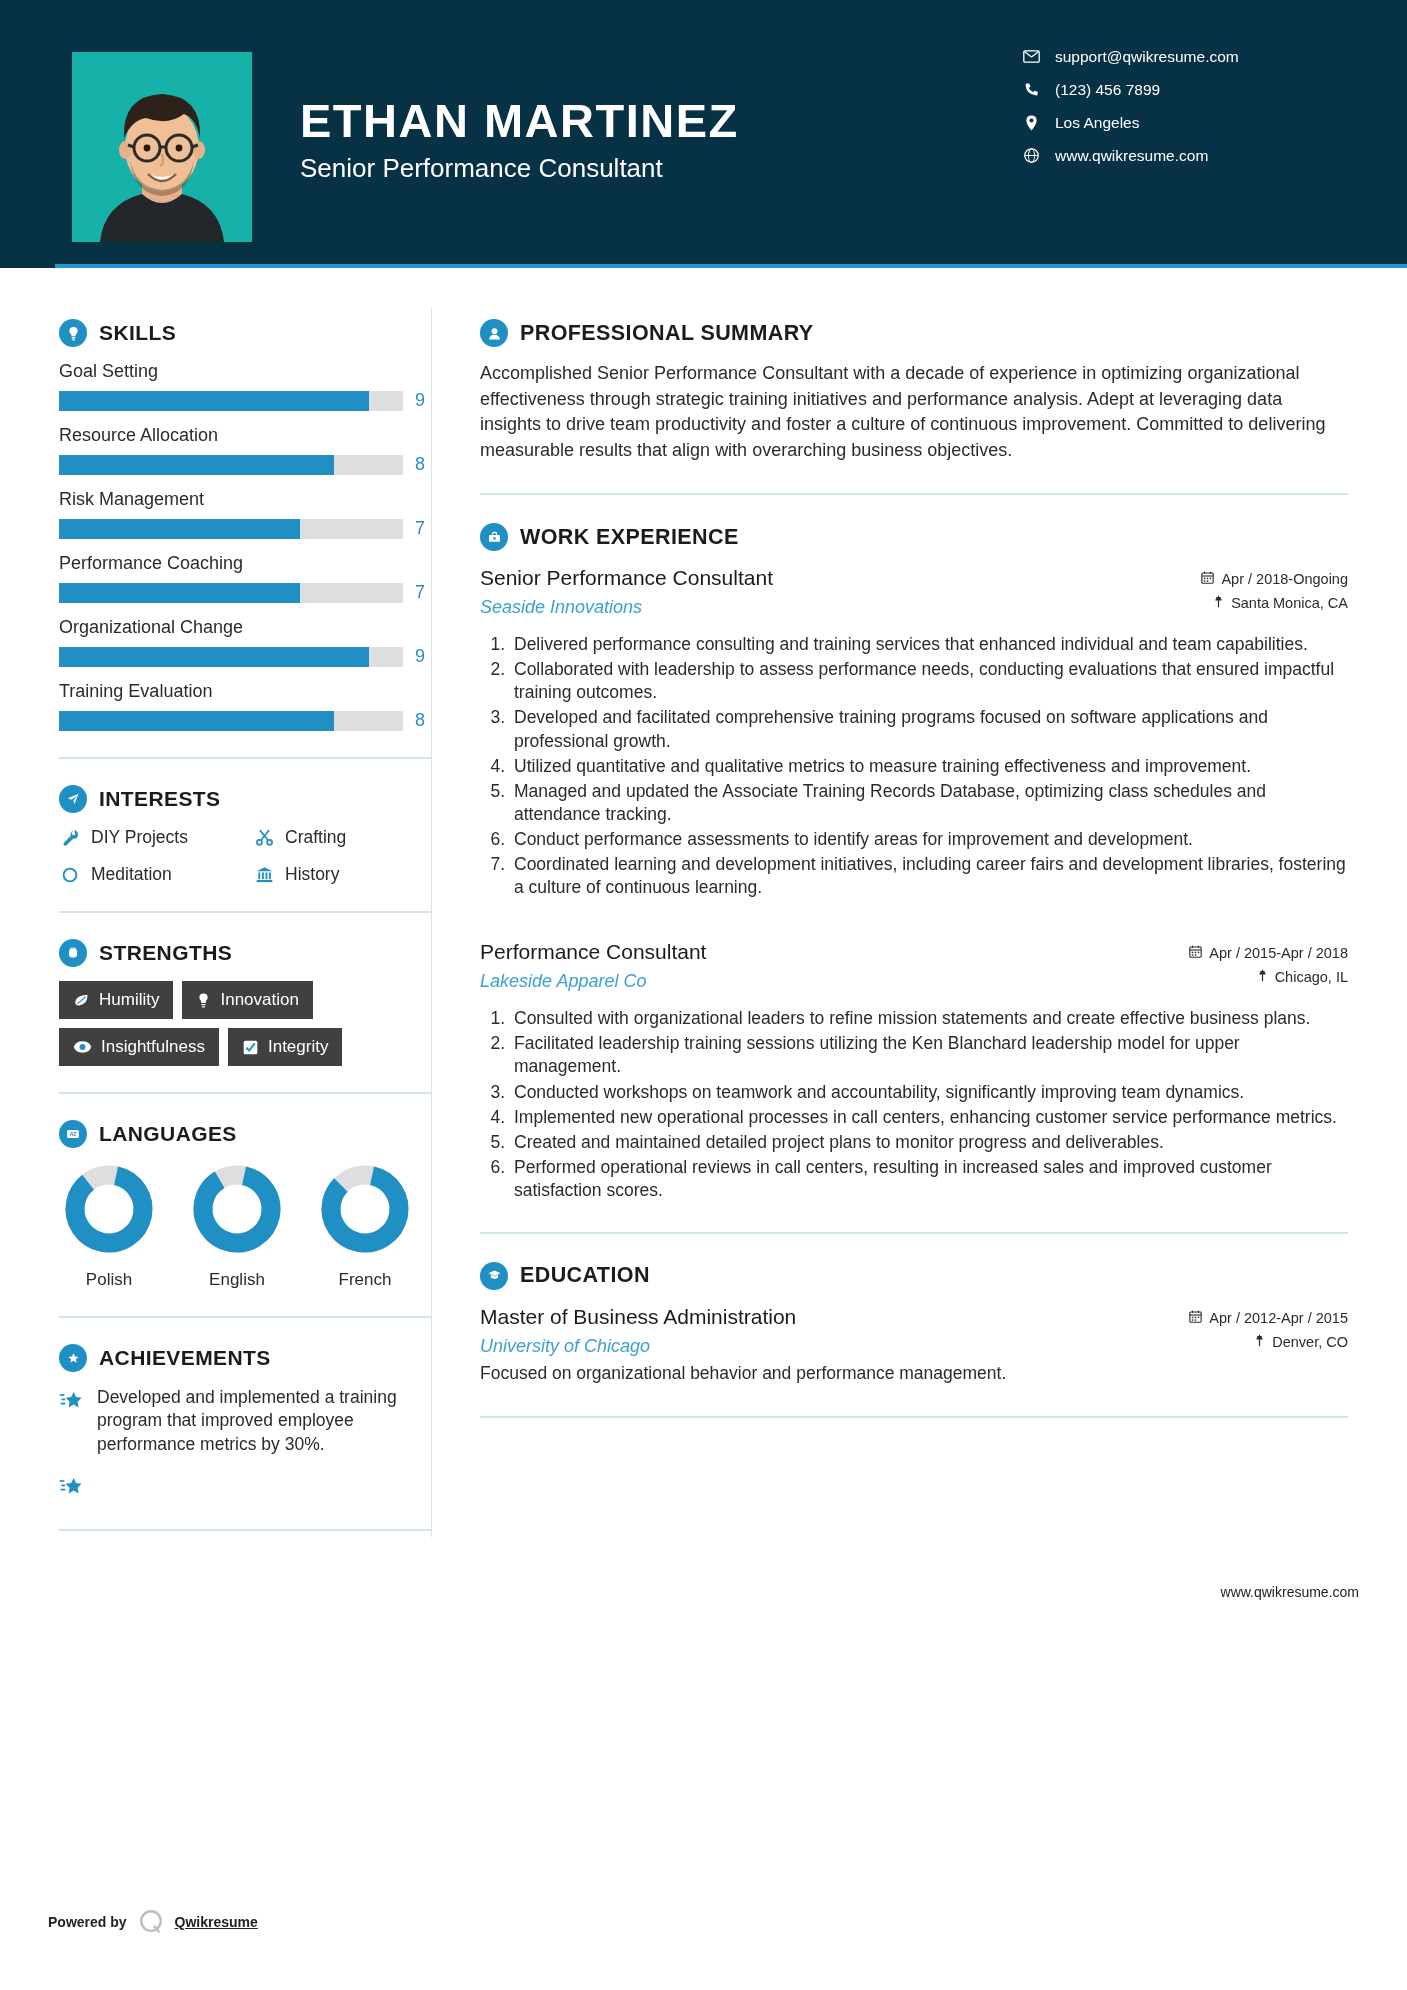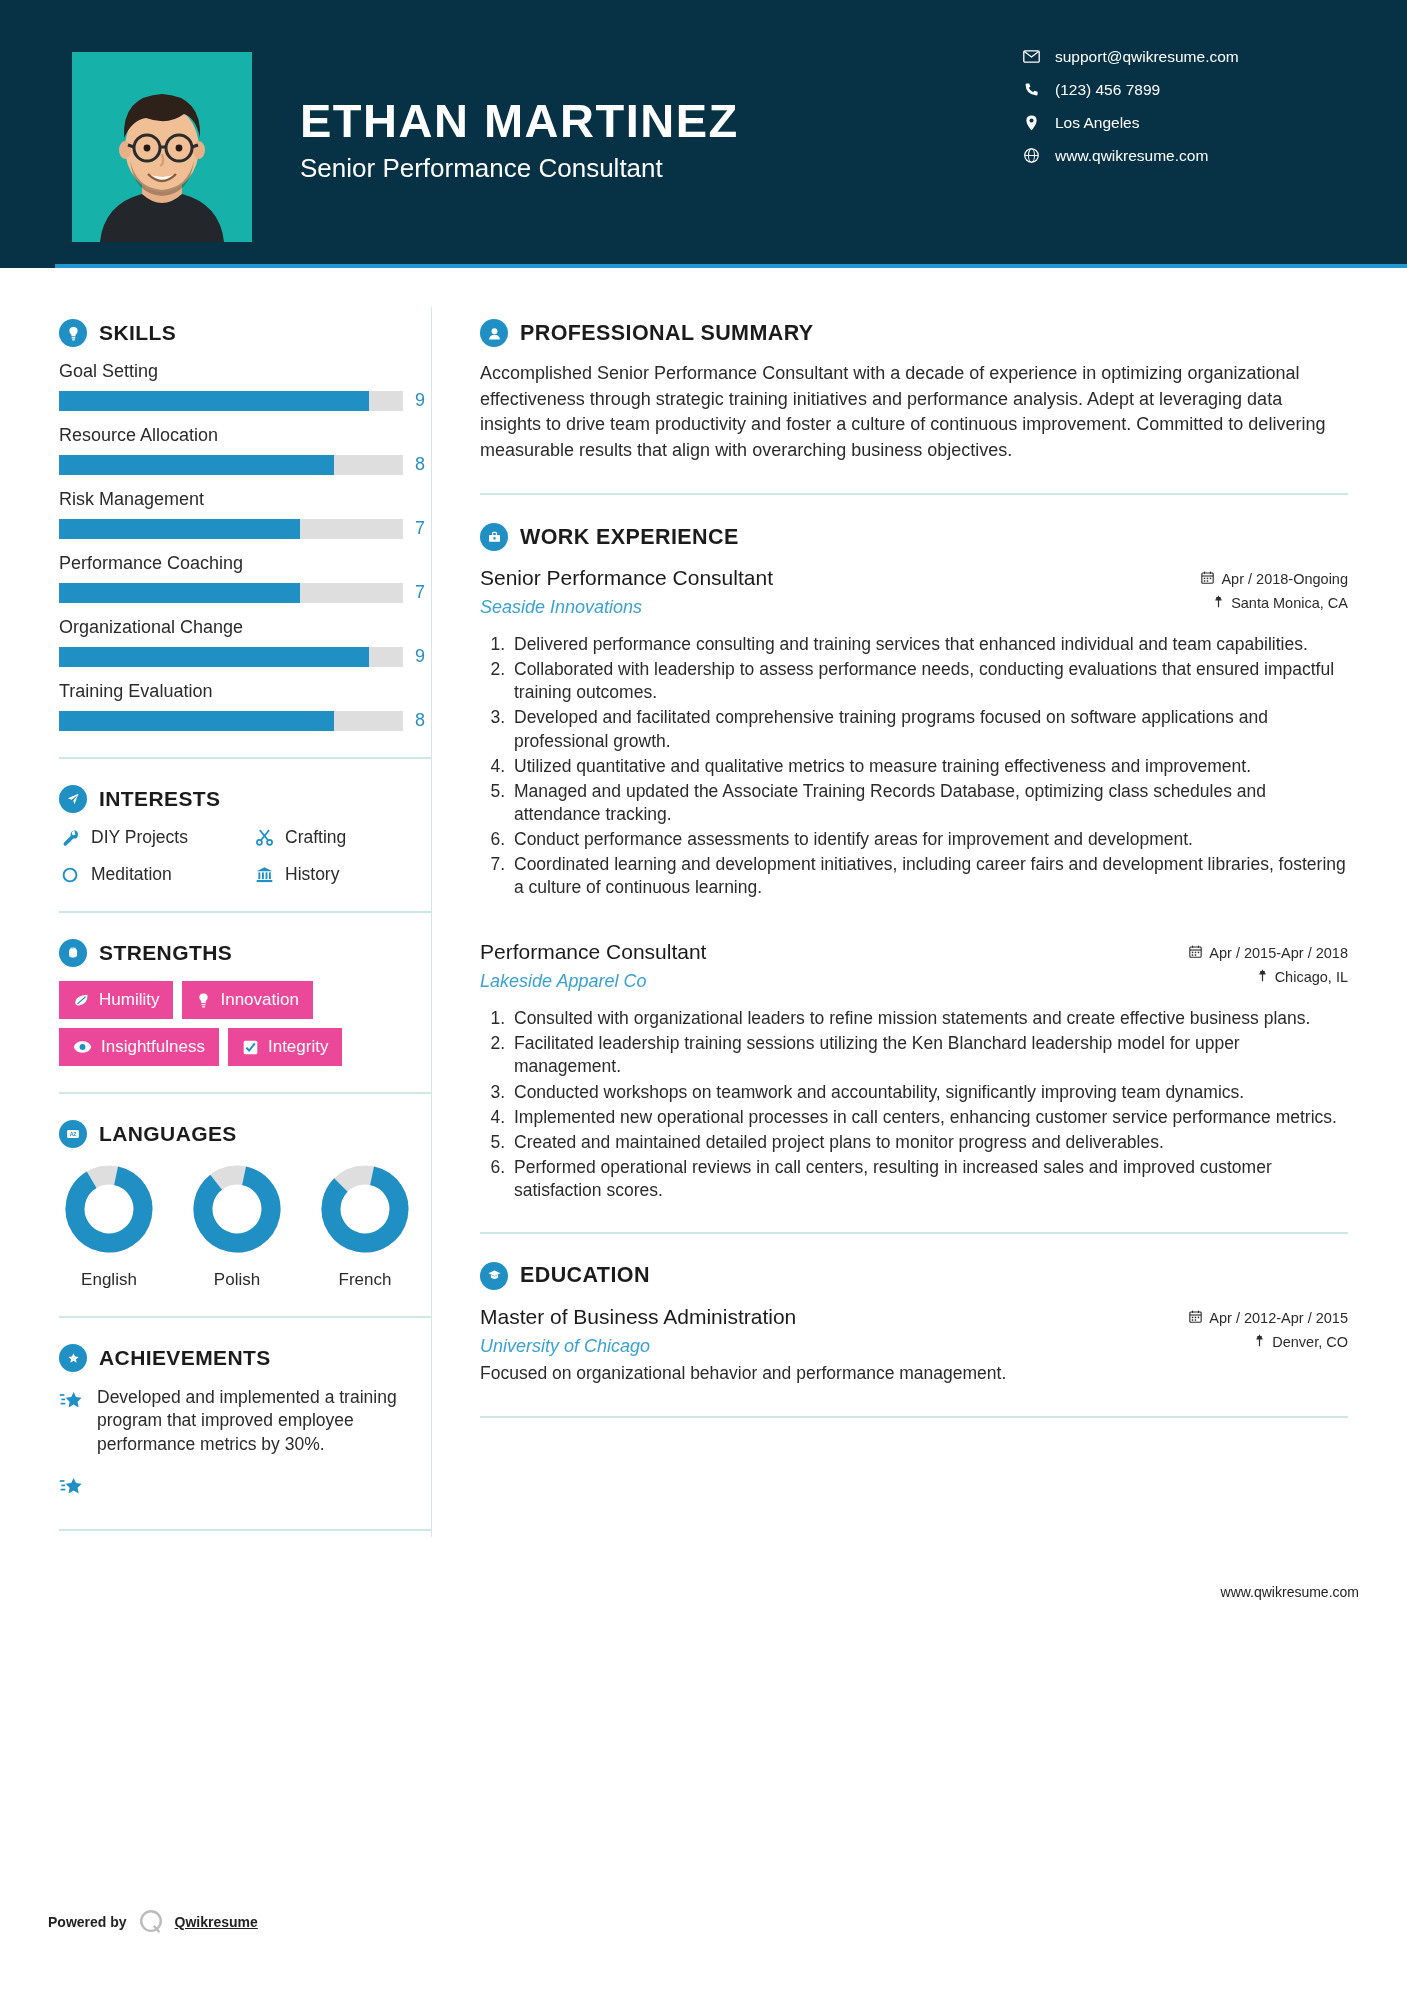--- a/index.html
+++ b/index.html
@@ -184,21 +184,21 @@
   .interest-ico { color: #1f8fc4; width: 22px; display:inline-flex; justify-content:center; flex:0 0 22px;}
 
   
   .strength-grid {
     display: flex;
     flex-wrap: wrap;
     gap: 9px;
     margin-top: 4px;
   }
   .strength-chip {
-    background: #ec4899;
+    background: #404040;
     color: #ffffff;
     font-size: 17px;
     padding: 9px 14px;
     display: inline-flex;
     align-items: center;
     gap: 9px;
   }
   .chip-ico { display:inline-flex; align-items:center; }
 
   
@@ -585,26 +585,26 @@
                 <rect x="2.4" y="4.6" width="13.2" height="8.8" rx="1.4" fill="#fff"></rect>
                 <text x="5.3" y="11.4" font-size="6" font-family="Liberation Sans, sans-serif" font-weight="bold" fill="#1f8fc4">A</text>
                 <text x="9.3" y="11.4" font-size="6" font-family="Liberation Sans, sans-serif" font-weight="bold" fill="#1f8fc4">Z</text>
               </svg>
           </span>
           <span class="sec-title">LANGUAGES</span>
         </div>
         <div class="lang-grid" id="languages-list">
             <div class="lang-item"><svg width="94" height="94" viewBox="0 0 94 94">
                 <circle cx="47" cy="47" r="34" fill="none" stroke="#dedede" stroke-width="19"></circle>
+                <circle cx="47" cy="47" r="34" fill="none" stroke="#1f8fc4" stroke-width="19" stroke-dasharray="183.7203383819311 29.907962062174846" transform="rotate(-78 47 47)"></circle>
+              </svg><div class="lang-label">Polish</div></div>
+            <div class="lang-item"><svg width="94" height="94" viewBox="0 0 94 94">
+                <circle cx="47" cy="47" r="34" fill="none" stroke="#dedede" stroke-width="19"></circle>
                 <circle cx="47" cy="47" r="34" fill="none" stroke="#1f8fc4" stroke-width="19" stroke-dasharray="187.99290439081324 25.63539605329271" transform="rotate(-78 47 47)"></circle>
               </svg><div class="lang-label">English</div></div>
-            <div class="lang-item"><svg width="94" height="94" viewBox="0 0 94 94">
-                <circle cx="47" cy="47" r="34" fill="none" stroke="#dedede" stroke-width="19"></circle>
-                <circle cx="47" cy="47" r="34" fill="none" stroke="#1f8fc4" stroke-width="19" stroke-dasharray="183.7203383819311 29.907962062174846" transform="rotate(-78 47 47)"></circle>
-              </svg><div class="lang-label">Polish</div></div>
             <div class="lang-item"><svg width="94" height="94" viewBox="0 0 94 94">
                 <circle cx="47" cy="47" r="34" fill="none" stroke="#dedede" stroke-width="19"></circle>
                 <circle cx="47" cy="47" r="34" fill="none" stroke="#1f8fc4" stroke-width="19" stroke-dasharray="179.447772373049 34.180528071056955" transform="rotate(-78 47 47)"></circle>
               </svg><div class="lang-label">French</div></div>
           </div>
       </div>
 
       <div class="hr-soft"></div>
 
       <div>

